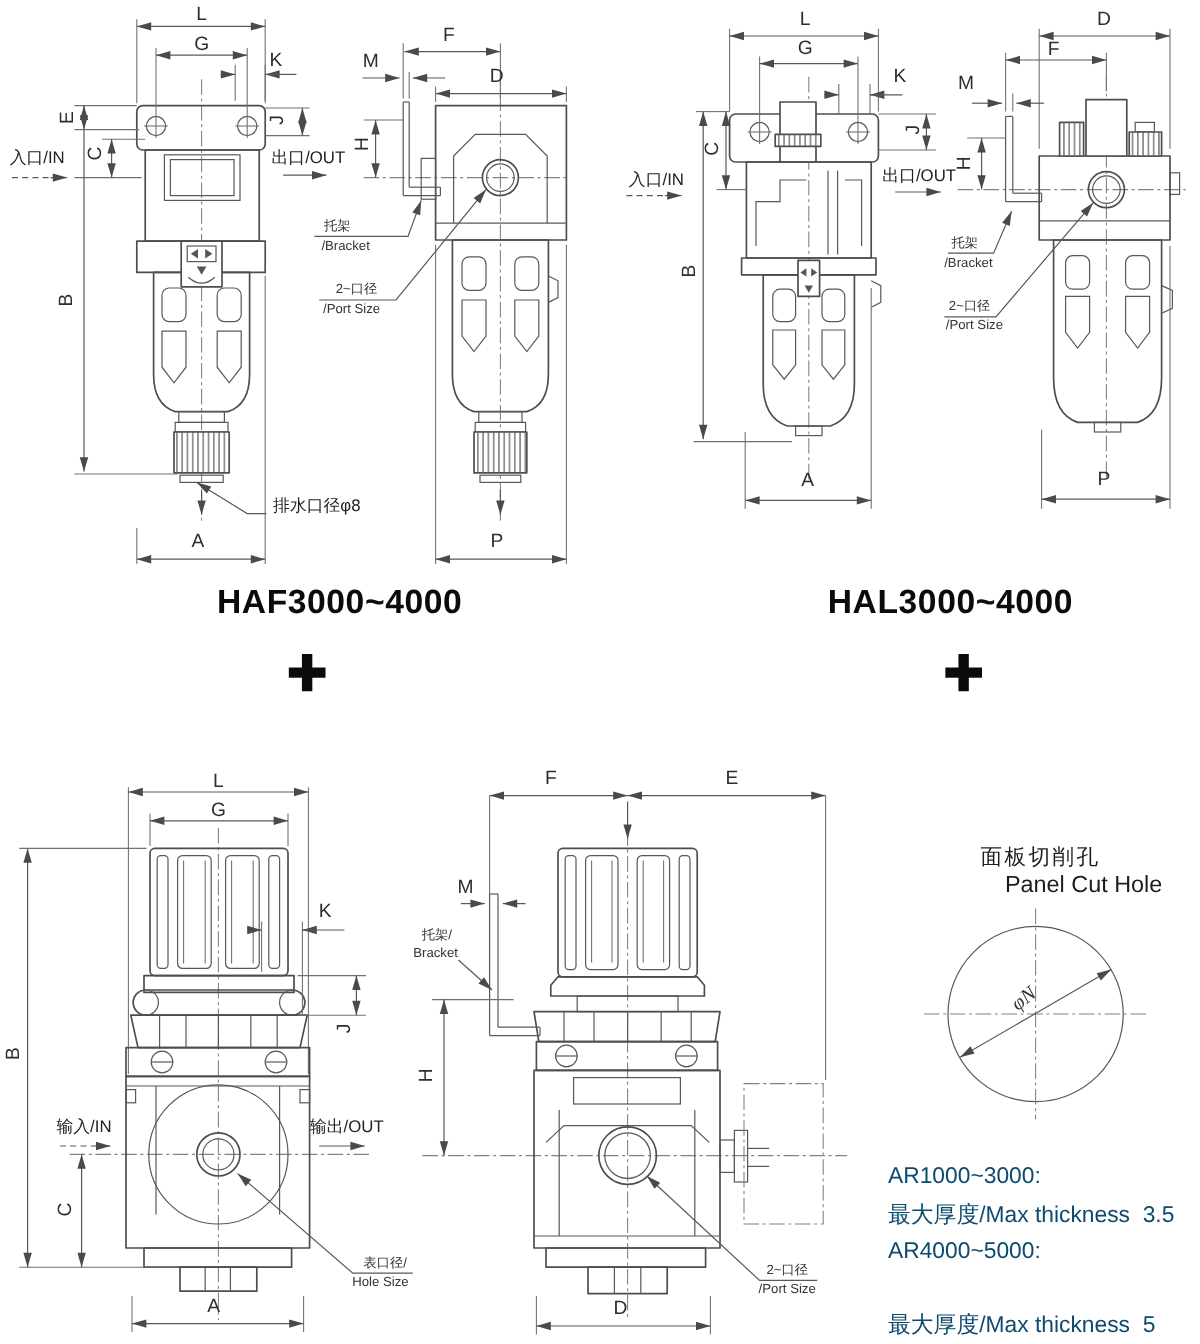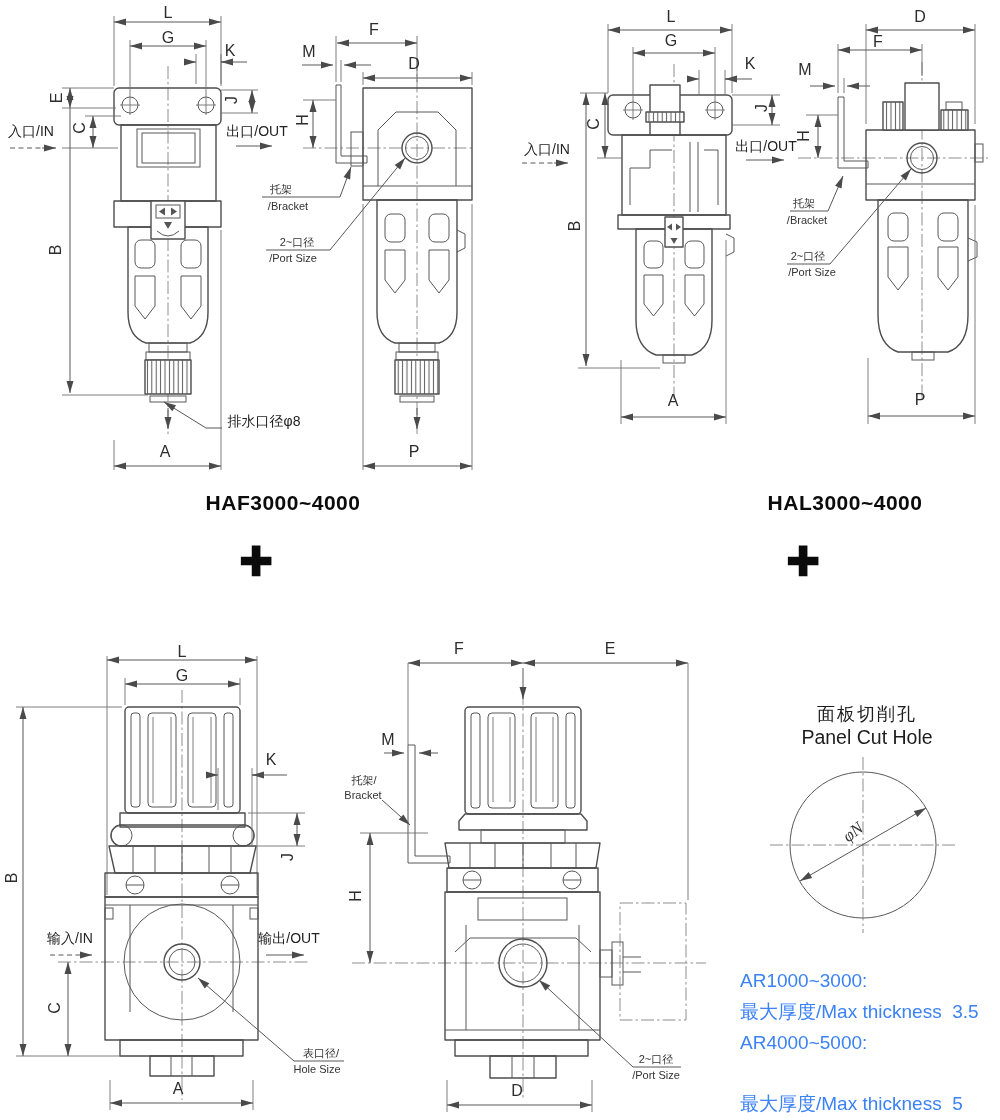--- a/index.html
+++ b/index.html
@@ -10,28 +10,28 @@
   .ow {fill:#ffffff;stroke:#4d4d4d;stroke-width:1.4;stroke-linejoin:round;}
   .o2 {fill:none;stroke:#585858;stroke-width:1;}
   .d  {fill:none;stroke:#585858;stroke-width:1;}
   .e  {fill:none;stroke:#707070;stroke-width:0.9;}
   .cl {fill:none;stroke:#828282;stroke-width:0.9;stroke-dasharray:13 3 2.5 3;}
   .hid{stroke-dasharray:5 3.5;}
   .lb{position:absolute;transform:translate(-50%,-50%);font-size:16px;color:#2d2d2d;white-space:nowrap;line-height:1;}
   .rot{transform:translate(-50%,-50%) rotate(-90deg);}
   .cn{font-size:14px;color:#222;}
   .ann{font-size:11px;color:#333;text-align:center;}
-  .ti{font-size:21px;font-weight:bold;color:#0b0b0b;letter-spacing:0.5px;}
+  .ti{font-size:28px;font-weight:bold;color:#0b0b0b;letter-spacing:0.5px;}
   .ti2{font-size:29px;font-weight:bold;color:#0b0b0b;}
   .plus{font-size:56px;font-weight:bold;color:#0b0b0b;-webkit-text-stroke:2.5px #0b0b0b;}
   .pcn{font-size:18px;color:#1d1d1d;letter-spacing:2px;}
-  .pen{font-size:19.5px;color:#1d1d1d;}
+  .pen{font-size:19.5px;color:#1d1d1d;margin-left:36px;}
   .phn{font-family:"Liberation Serif","DejaVu Serif",serif;font-style:italic;font-size:17px;color:#333;
        transform:translate(-50%,-50%) rotate(-38deg);}
-  .note{position:absolute;left:740px;transform:translateY(-50%);font-size:19px;color:#3b82f6;white-space:pre;}
+  .note{position:absolute;left:740px;transform:translateY(-50%);font-size:19px;color:#0c4a6e;white-space:pre;}
 </style>
 </head>
 <body>
 
 <div class="canvas">
 
 <svg class="art" width="1000" height="1120" viewBox="0 0 1000 1120">
 <defs>
   <marker id="ma" markerUnits="userSpaceOnUse" markerWidth="14" markerHeight="10" refX="12.5" refY="5" orient="auto">
           <path d="M0.5,1.5 L12.5,5 L0.5,8.5 Z" fill="#4a4a4a"></path>
@@ -465,17 +465,17 @@
 <span class="lb pcn" style="left:867px;top:714px">面板切削孔</span>
 <span class="lb pen" style="left:867px;top:738px">Panel Cut Hole</span>
 <span class="lb phn" style="left:853px;top:832px">φN</span>
 
 <span class="note" style="top:981px">AR1000~3000:</span>
 <span class="note" style="top:1012px">最大厚度/Max thickness  3.5</span>
 <span class="note" style="top:1043px">AR4000~5000:</span>
 <span class="note" style="top:1104px">最大厚度/Max thickness  5</span>
 
 <span class="lb ti" style="left:283px;top:502px">HAF3000~4000</span>
-<span class="lb ti" style="left:845px;top:502px">HAL3000~4000</span>
+<span class="lb ti" style="left:792px;top:502px">HAL3000~4000</span>
 <span class="lb plus" style="left:256px;top:560px">+</span>
 <span class="lb plus" style="left:803px;top:560px">+</span>
 
 </div>
 
 </body></html>

